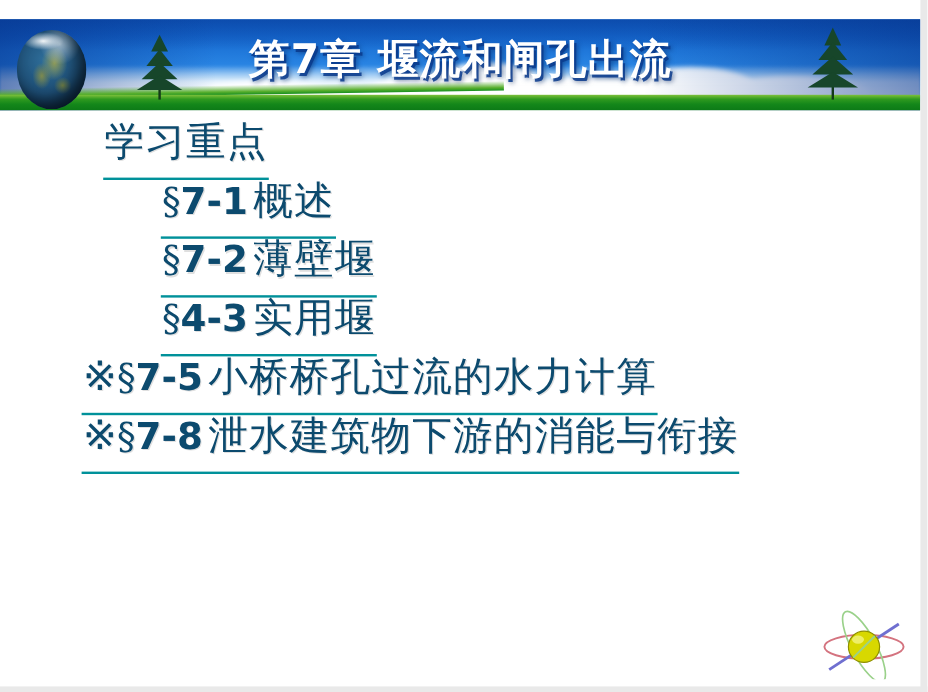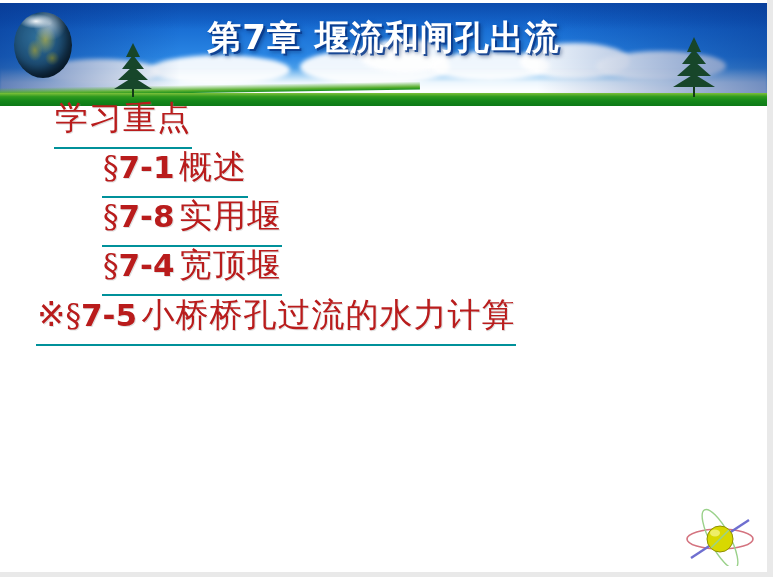--- a/index.html
+++ b/index.html
@@ -22,23 +22,23 @@
     box-sizing: border-box;
     border-right: 6px solid #e9e9e9;
     border-bottom: 5px solid #e9e9e9;
     overflow: hidden;
   }
 
   
   #banner {
     position: absolute;
     left: 0;
-    top: 3px;
+    top: 16px;
     width: 767px;
-    height: 103px;
+    height: 76px;
     overflow: hidden;
     background: linear-gradient(180deg,
         #0f62c9 0%,
         #1569d0 18%,
         #2a86e4 52%,
         #66b4ef 74%,
         #a8d8f7 84%,
         #cfe9fb 89%,
         #ffffff 92%);
   }
@@ -164,24 +164,25 @@
     position: absolute;
     left: 0;
     top: 96px;
     width: 760px;
     padding: 0;
     margin: 0;
     list-style: none;
   }
   .outline-item {
     display: block;
-    color: #b91c1c;
+    color: #0c4a6e;
     white-space: nowrap;
     line-height: 49px;
     height: 49px;
+    margin-left: 32px;
   }
   .outline-text {
     display: inline-block;
     border-bottom: 2px solid #00919a;
     padding: 0 1px 1px 1px;
     line-height: 44px;
     text-shadow: 1px 1px 0 rgba(150,150,150,.30);
   }
 
   .mark {            
@@ -274,41 +275,46 @@
         <span class="cn">学习重点</span>
       </span>
     </li>
 
     <li class="outline-item indent-sect">
       <span class="outline-text">
         <span class="sect">§</span><span class="num">7-1</span>&nbsp;<span class="cn">概述</span>
       </span>
     </li>
 
-
     <li class="outline-item indent-sect">
       <span class="outline-text">
-        <span class="sect">§</span><span class="num">7-8</span>&nbsp;<span class="cn">实用堰</span>
+        <span class="sect">§</span><span class="num">7-2</span>&nbsp;<span class="cn">薄壁堰</span>
       </span>
     </li>
 
     <li class="outline-item indent-sect">
       <span class="outline-text">
-        <span class="sect">§</span><span class="num">7-4</span>&nbsp;<span class="cn">宽顶堰</span>
-      </span>
-    </li>
+        <span class="sect">§</span><span class="num">4-3</span>&nbsp;<span class="cn">实用堰</span>
+      </span>
+    </li>
+
 
     <li class="outline-item indent-mark">
       <span class="outline-text">
         <span class="mark">※</span><span class="sect">§</span><span class="num">7-5</span>&nbsp;<span class="cn">小桥桥孔过流的水力计算</span>
       </span>
     </li>
 
 
 
+    <li class="outline-item indent-mark">
+      <span class="outline-text">
+        <span class="mark">※</span><span class="sect">§</span><span class="num">7-8</span>&nbsp;<span class="cn">泄水建筑物下游的消能与衔接</span>
+      </span>
+    </li>
   </ul>
 
   <svg id="atom" viewBox="0 0 74 58">
     <ellipse cx="37" cy="31" rx="33" ry="10" fill="none" stroke="#d4737f" stroke-width="1.6"></ellipse>
     <ellipse cx="37" cy="31" rx="33" ry="10" fill="none" stroke="#9ad18a" stroke-width="1.4" transform="rotate(62 37 31)"></ellipse>
     <line x1="8" y1="50" x2="66" y2="12" stroke="#6f6fd0" stroke-width="2.4"></line>
     <circle cx="37" cy="31" r="13" fill="#d8d800"></circle>
     <circle cx="37" cy="31" r="13" fill="none" stroke="#8f8f00" stroke-width="1"></circle>
     <ellipse cx="32" cy="25" rx="5" ry="3.4" fill="#f2f27a" opacity=".85"></ellipse>
     <line x1="28" y1="40" x2="46" y2="22" stroke="#9ad18a" stroke-width="1.6"></line>

